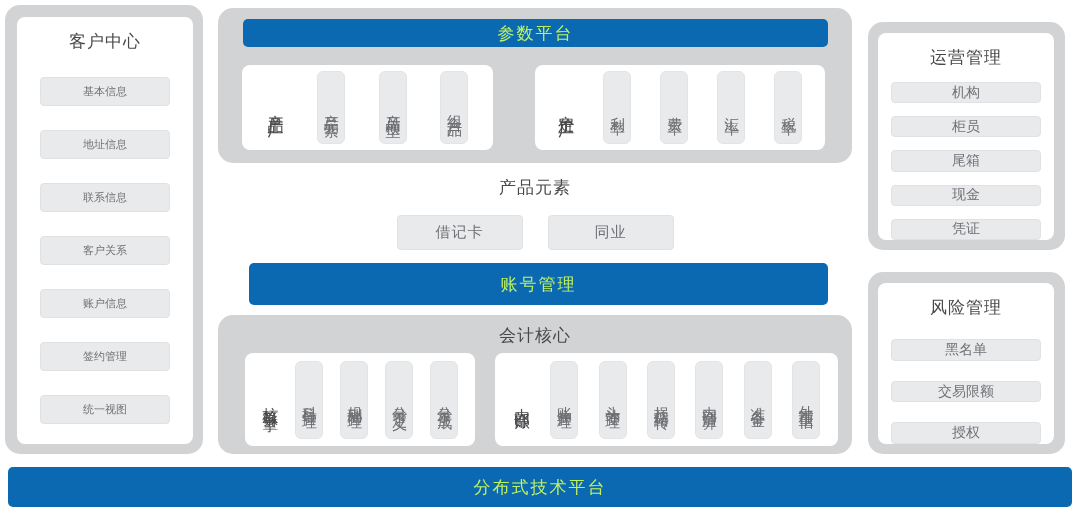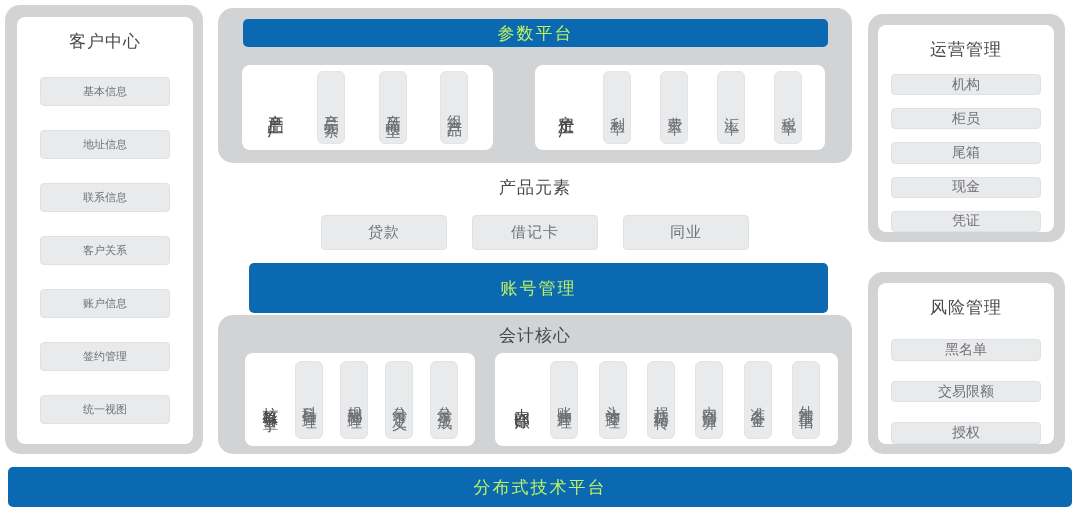--- a/index.html
+++ b/index.html
@@ -22,21 +22,21 @@
 
   
   .left-panel{position:absolute;left:5px;top:5px;width:198px;height:449px;}
   .left-card{position:absolute;left:12px;top:12px;right:10px;bottom:10px;
              display:flex;flex-direction:column;align-items:center;padding-top:13px;box-sizing:border-box;}
   .left-card .hchip{width:130px;height:29px;font-size:11px;margin-top:24px;}
   .left-card div.hchip:first-of-type{margin-top:13px;}
 
   
   .right-panel{position:absolute;left:868px;width:197px;}
-  #ops-panel{top:14px;height:228px;}
+  #ops-panel{top:22px;height:228px;}
   #risk-panel{top:272px;height:182px;}
   .right-card{position:absolute;left:10px;top:11px;right:11px;bottom:10px;
               display:flex;flex-direction:column;align-items:center;padding-top:13px;box-sizing:border-box;}
   .right-card .hchip{width:150px;height:28px;font-size:14px;}
   #ops-card .hchip{margin-top:13px;}
   #ops-card div.hchip:first-of-type{margin-top:14px;}
   #risk-card .hchip{margin-top:20px;height:27px;}
   #risk-card div.hchip:first-of-type{margin-top:15px;}
 
   
@@ -46,21 +46,21 @@
   .param-row{position:absolute;top:57px;left:24px;display:flex;gap:42px;height:85px;}
   .group-card{display:flex;align-items:center;justify-content:space-around;padding:0 8px;box-sizing:border-box;}
   #param-card-1{width:251px;}
   #param-card-2{width:290px;}
   .param-row .vchip{height:73px;}
 
   .biz-title{position:absolute;top:176px;left:0;width:634px;}
   .biz-row{position:absolute;top:215px;left:0;width:634px;display:flex;justify-content:center;gap:25px;}
   .biz-row .hchip{width:126px;height:35px;font-size:15px;letter-spacing:1px;}
 
-  .account-bar{position:absolute;top:263px;left:31px;right:24px;height:50px;}
+  .account-bar{position:absolute;top:263px;left:31px;right:24px;height:42px;}
 
   .acct-box{position:absolute;top:315px;left:0;width:634px;height:139px;}
   .acct-title{position:absolute;top:9px;left:0;width:100%;}
   .acct-row{position:absolute;top:38px;left:27px;display:flex;gap:20px;height:93px;}
   #acct-card-1{width:230px;}
   #acct-card-2{width:343px;}
   .acct-row .vchip{height:78px;}
 
   
   .tech-bar{position:absolute;left:8px;top:467px;width:1064px;height:40px;}
@@ -103,21 +103,20 @@
             <div class="vchip">费率</div>
             <div class="vchip">汇率</div>
             <div class="vchip">税率</div>
           </div>
       </div>
     </div>
 
     <div class="sec-title biz-title">产品元素</div>
     <div class="biz-row">
 
-        <div class="hchip">贷款</div>
         <div class="hchip">借记卡</div>
         <div class="hchip">同业</div>
       </div>
 
     <div class="blue-bar account-bar">账号管理</div>
 
     <div class="gray-box acct-box">
       <div class="sec-title acct-title">会计核心</div>
       <div class="acct-row">
         <div class="white-card group-card" id="acct-card-1">

